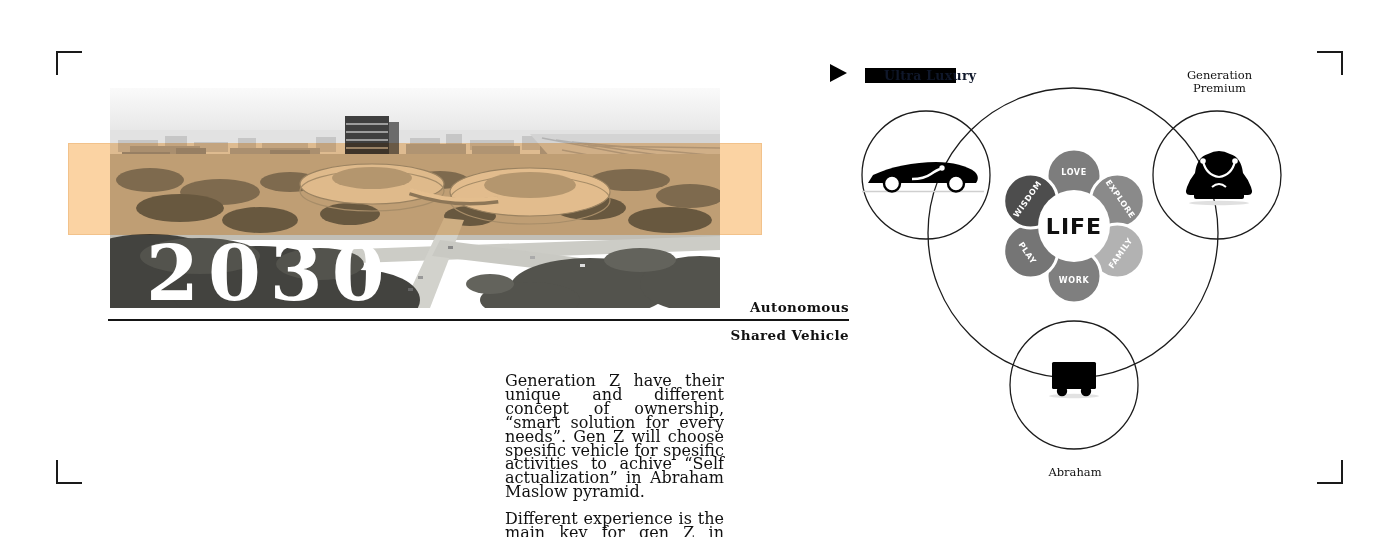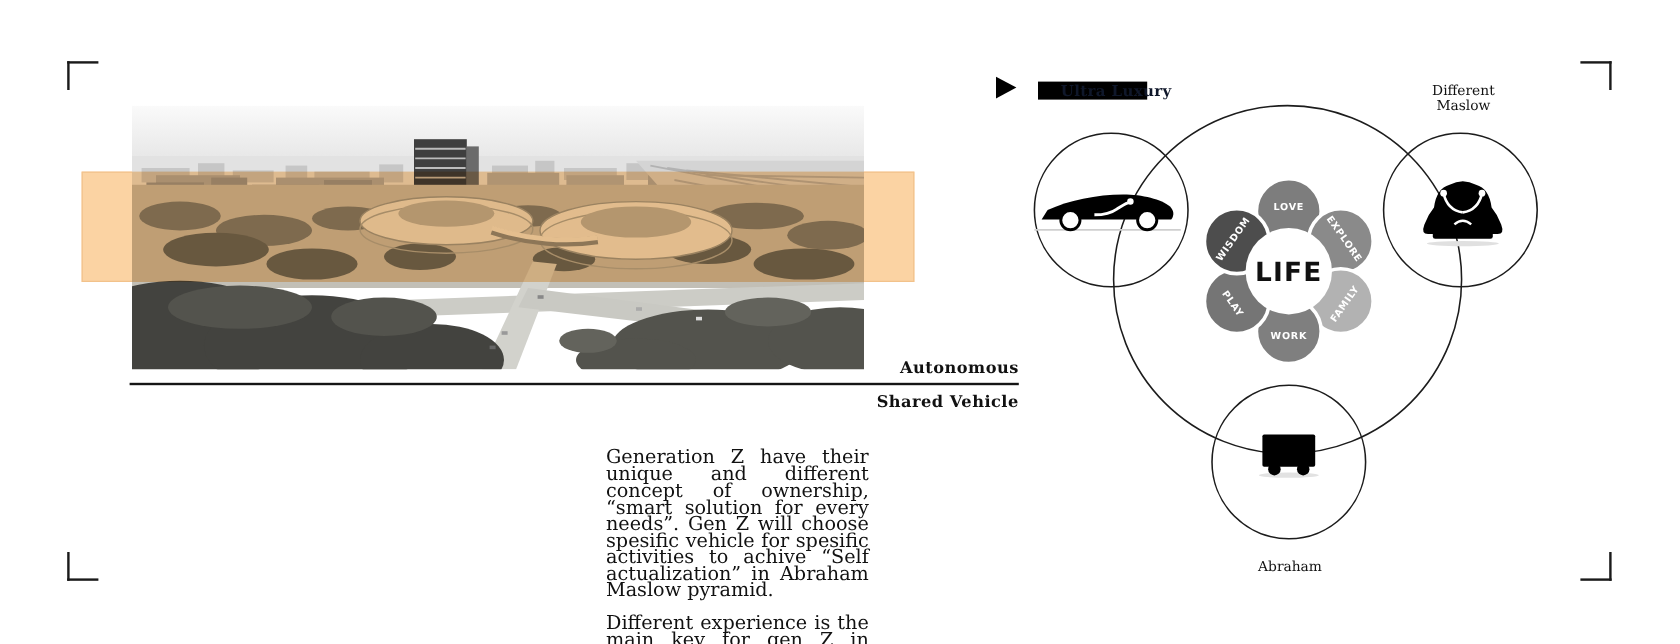--- a/index.html
+++ b/index.html
@@ -186,37 +186,38 @@
       <g>
         <rect x="300" y="176" width="5" height="3" fill="#ffffff"></rect>
           <rect x="308" y="188" width="5" height="3" fill="#999"></rect>
         <rect x="298" y="200" width="5" height="3" fill="#666"></rect>
           <rect x="338" y="158" width="5" height="3" fill="#888"></rect>
         <rect x="420" y="168" width="5" height="3" fill="#aaa"></rect>
           <rect x="470" y="176" width="5" height="3" fill="#ddd"></rect>
       </g>
     </svg>
     <div class="blend-band"></div>
+    <div class="year">2030</div>
   </div>
 
   <div class="rule"></div>
   <div class="caption caption-bottom">Shared Vehicle</div>
   <div class="caption caption-top">Autonomous</div>
 
   <div class="copy">
     <p>Generation Z have their unique and different concept of ownership, “smart solution for every needs”.  Gen Z will choose spesific vehicle for spesific activities to achive “Self actualization” in Abraham Maslow pyramid.</p>
     <p>Different experience is the main key for gen Z in future autonomous and shared vehicle world.</p>
   </div>
 
   <div class="marker-triangle"></div>
   <div class="marker-bar"></div>
   <div class="marker-text">Ultra Luxury</div>
   <div class="lbl-affordable">
-    <div>Different</div>
-    <div>Maslow</div>
+    <div>Generation</div>
+    <div>Premium</div>
   </div>
   <div class="lbl-delivery">Abraham</div>
 
   <svg class="diagram-svg" width="480" height="420" viewBox="820 50 480 420">
     <g fill="none" stroke="#1c1c1c" stroke-width="1.3">
       <circle cx="1073" cy="233" r="145"></circle>
       <circle cx="926" cy="175" r="64"></circle>
       <circle cx="1217" cy="175" r="64"></circle>
       <circle cx="1074" cy="385" r="64"></circle>
     </g>

